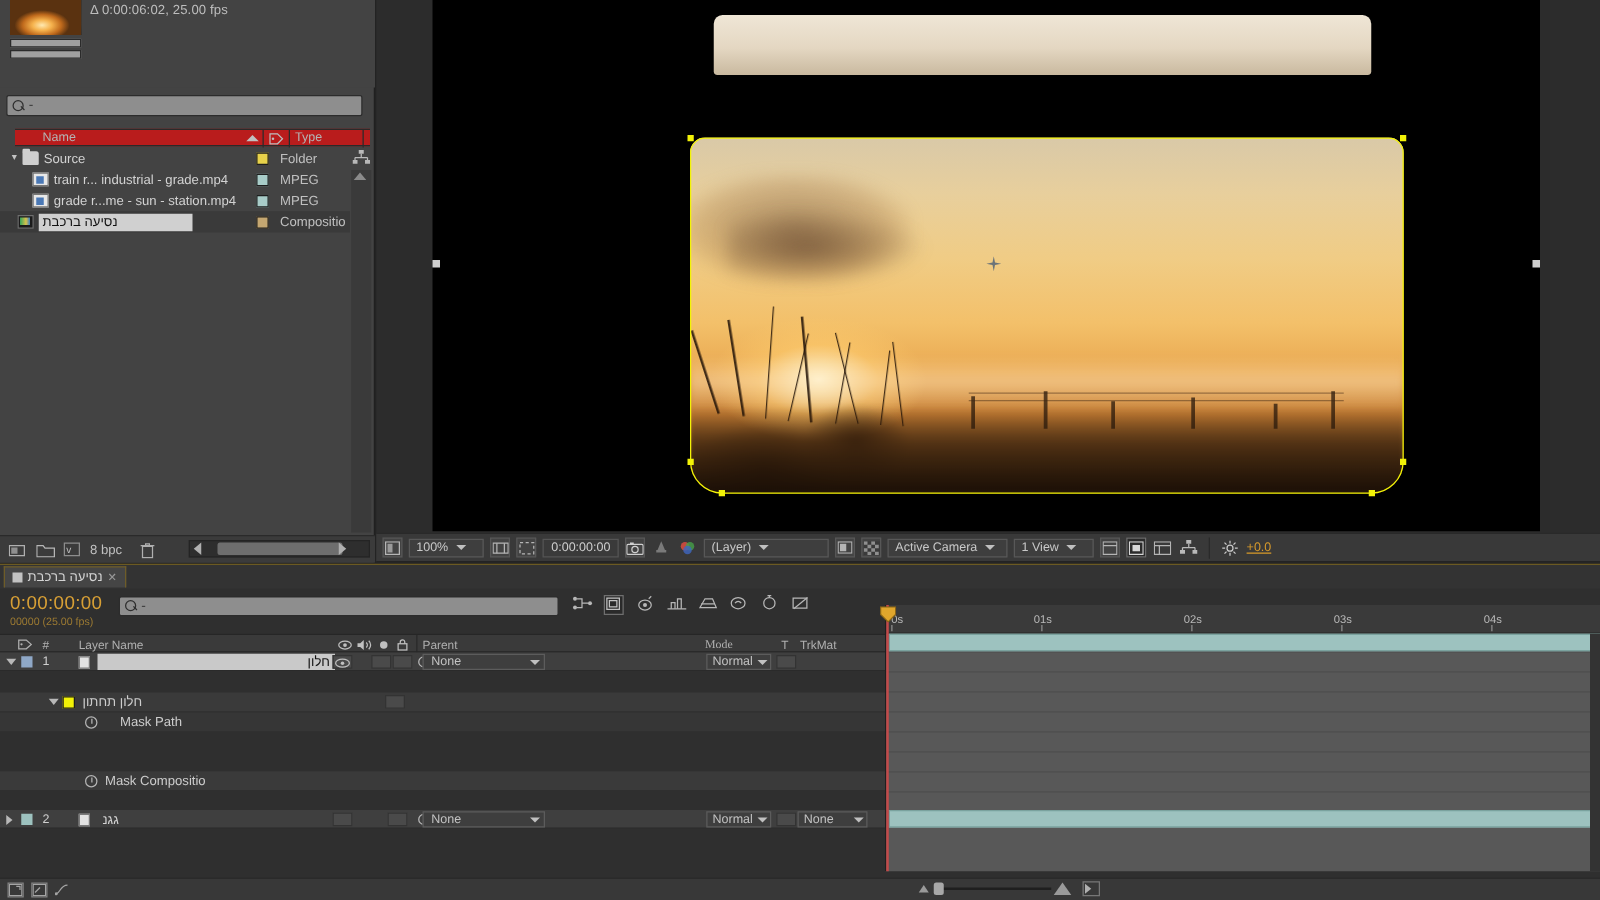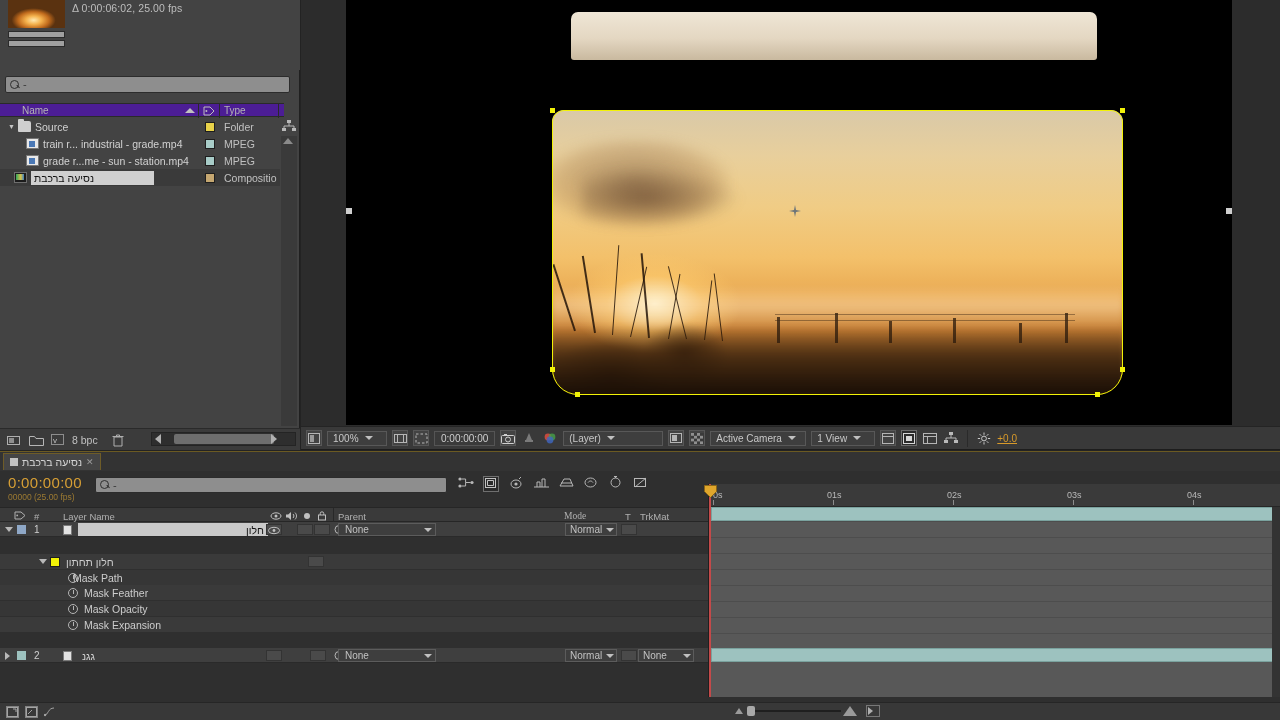--- a/index.html
+++ b/index.html
@@ -47,22 +47,22 @@
     content:""; position:absolute; left:0; top:0; width:7px; height:7px;
     border:1.4px solid #2e2e2e; border-radius:50%;
   }
   #proj-search .mag::after {
     content:""; position:absolute; left:6px; top:6px; width:4px; height:1.4px;
     background:#2e2e2e; transform: rotate(45deg);
   }
   #proj-search .dash { margin-left: 3px; color:#3a3a3a; font-size:11px; line-height:1;}
 
   #proj-list-head {
-    position: absolute; left: 0; top: 103px; width: 284px; height: 14px;
-    background: #4c1d95; border-top: 1px solid #2a2a2a; border-bottom: 1px solid #2a2a2a;
+    position: absolute; left: 12px; top: 103px; width: 284px; height: 14px;
+    background: #b91c1c; border-top: 1px solid #2a2a2a; border-bottom: 1px solid #2a2a2a;
     display: flex; align-items: center; color: #b4b4b4; font-size: 10px;
   }
   .plh-name { position:absolute; left: 22px; }
   .plh-sortarrow { position:absolute; left: 185px; top:4px; width:0;height:0;
      border-left:5px solid transparent;border-right:5px solid transparent;border-bottom:5px solid #c0c0c0; }
   .plh-tagicon { position:absolute; left: 203px; top:2px; width:12px; height:10px; }
   .plh-type { position:absolute; left: 224px; }
   .plh-div1 { position:absolute; left:198px; top:0; width:1px; height:14px; background:#2a2a2a;}
   .plh-div2 { position:absolute; left:219px; top:0; width:1px; height:14px; background:#2a2a2a;}
   .plh-div3 { position:absolute; left:278px; top:0; width:1px; height:14px; background:#2a2a2a;}
@@ -707,33 +707,25 @@
 
     <div class="prop-row" style="top:102px; background:#3a3a3a;">
       <span class="tri" style="left:39px;"></span>
       <span class="mask-color"></span>
       <span class="ptxt" style="left:66px; direction:rtl;">חלון תחתון</span>
       <span class="lr-sw" style="left:308px;"></span>
     </div>
 
     <div class="prop-row" style="top:118px; background:#363636;">
       <span class="stopwatch" style="left:68px;"></span>
-      <span class="ptxt" style="left:73px;text-align:center;">Mask Path</span>
-    </div>
-    <div class="prop-row" style="top:133px; background:#3a3a3a;">
-      <span class="stopwatch" style="left:68px;"></span>
-      <span class="ptxt" style="left:84px;">Mask Feather</span>
-    </div>
-    <div class="prop-row" style="top:149px; background:#363636;">
-      <span class="stopwatch" style="left:68px;"></span>
-      <span class="ptxt" style="left:84px;">Mask Opacity</span>
+      <span class="ptxt" style="left:96px;text-align:center;">Mask Path</span>
     </div>
     <div class="prop-row" style="top:165px; background:#3a3a3a;">
       <span class="stopwatch" style="left:68px;"></span>
-      <span class="ptxt" style="left:84px;">Mask Expansion</span>
+      <span class="ptxt" style="left:84px;">Mask Compositio</span>
     </div>
 
     <div class="layer-row" style="top:196px; background:#3f3f3f;">
       <span class="lr-tri closed"></span>
       <span class="lr-color" style="background:#9dc2bf;"></span>
       <span class="lr-num">2</span>
       <span class="lr-ico"></span>
       <span class="lr-name plain" style="direction:rtl; width:auto;">גגנ</span>
       <span class="lr-sw" style="left:266px;"></span>
       <span class="lr-sw" style="left:310px;"></span>

